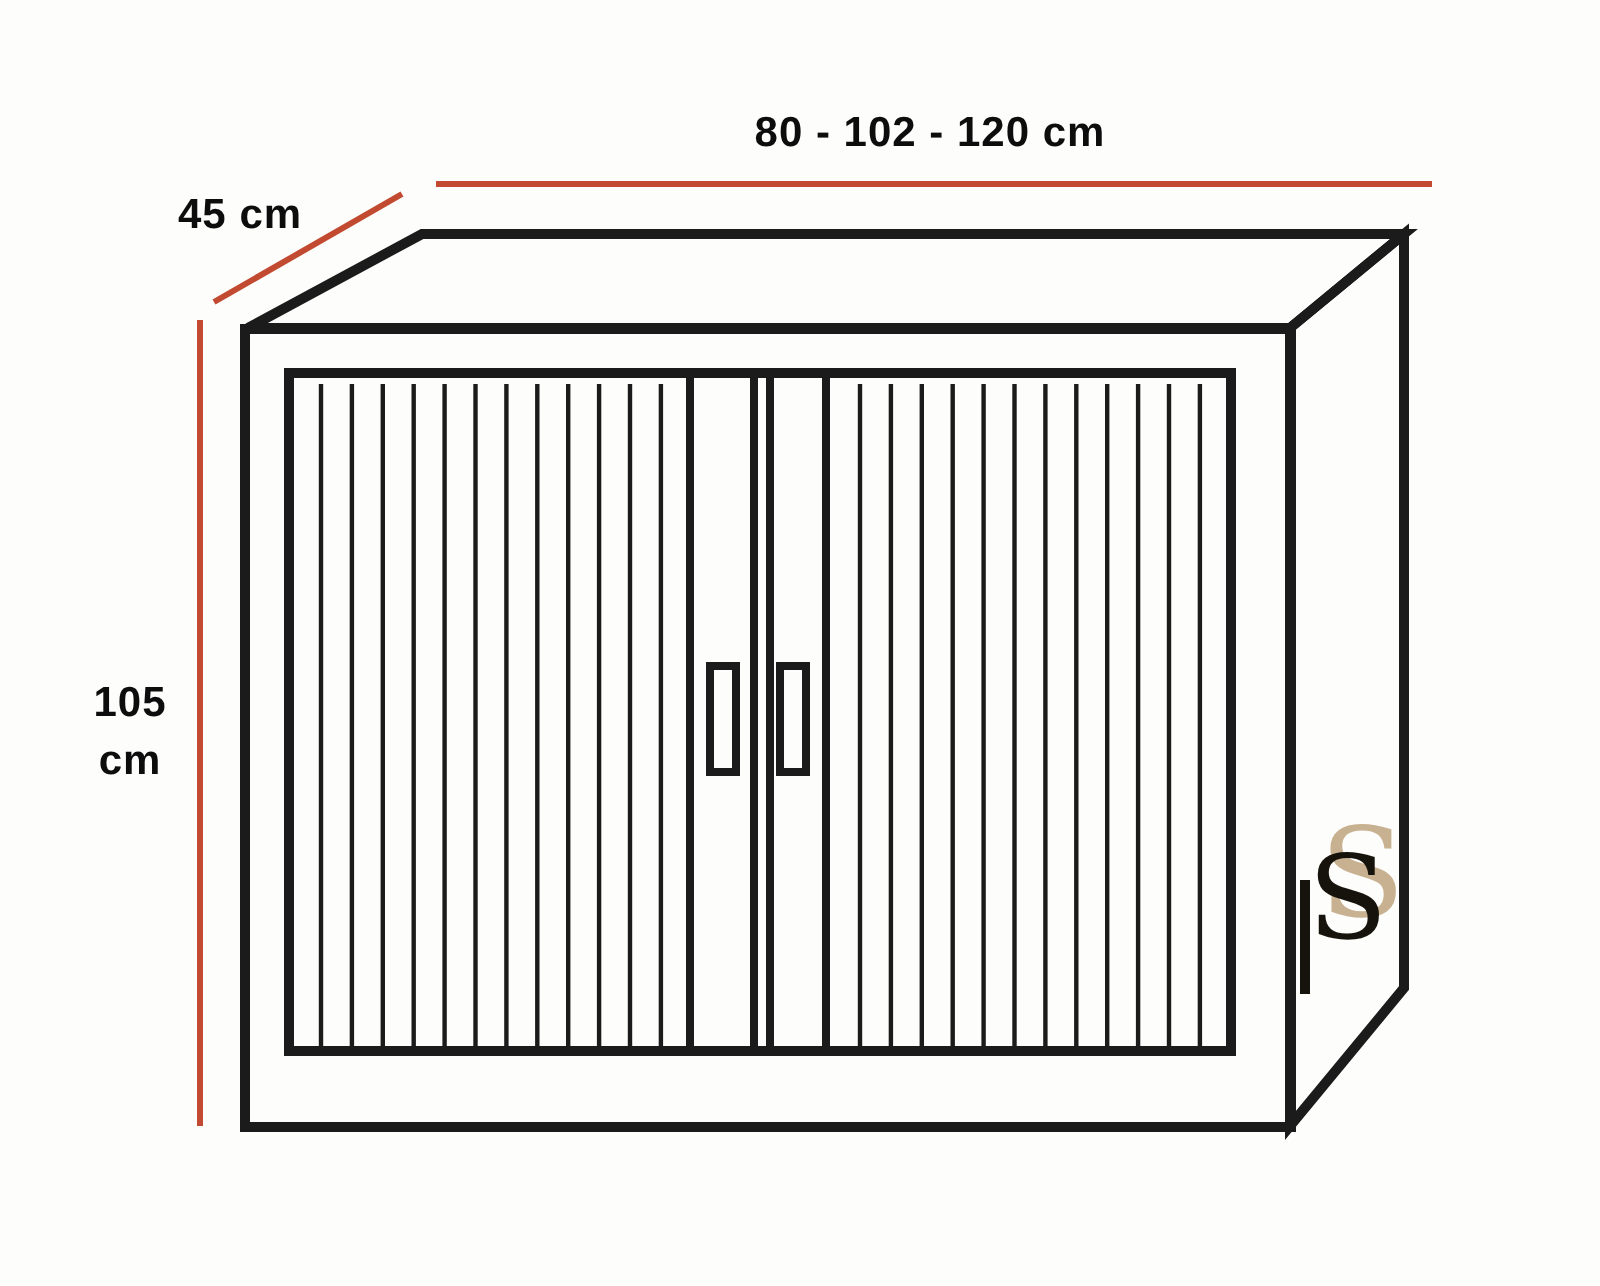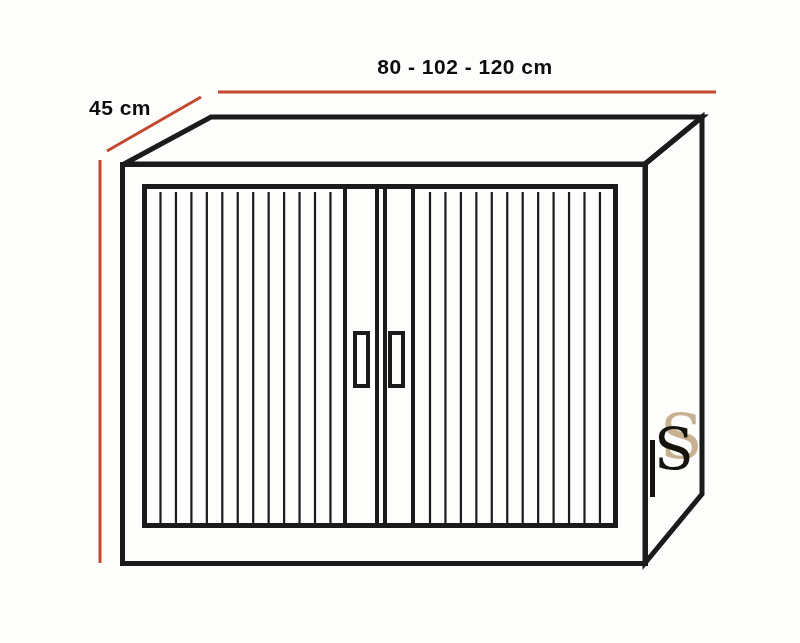--- a/index.html
+++ b/index.html
@@ -126,20 +126,24 @@
     <line class="cab-stroke w4" x1="413" y1="189" x2="413" y2="524"></line>
 
     <rect class="cab-stroke w4" x="355" y="333" width="13" height="53"></rect>
     <rect class="cab-stroke w4" x="390" y="333" width="13" height="53"></rect>
   </svg>
 
   <div class="label centered" style="left:310px; top:55px; width:310px;">80 - 102 - 120 cm</div>
 
   <div class="label" style="left:89px; top:96px;">45 cm</div>
 
+  <div class="label centered" style="left:33px; top:337px; width:64px;">
+    <span class="height-line">105</span>
+    <span class="height-line">cm</span>
+  </div>
 
   <div class="logo">
     <span class="s-tan">S</span>
     <span class="stem"></span>
     <span class="s-black">S</span>
   </div>
 
 </div>
 
 </body></html>

